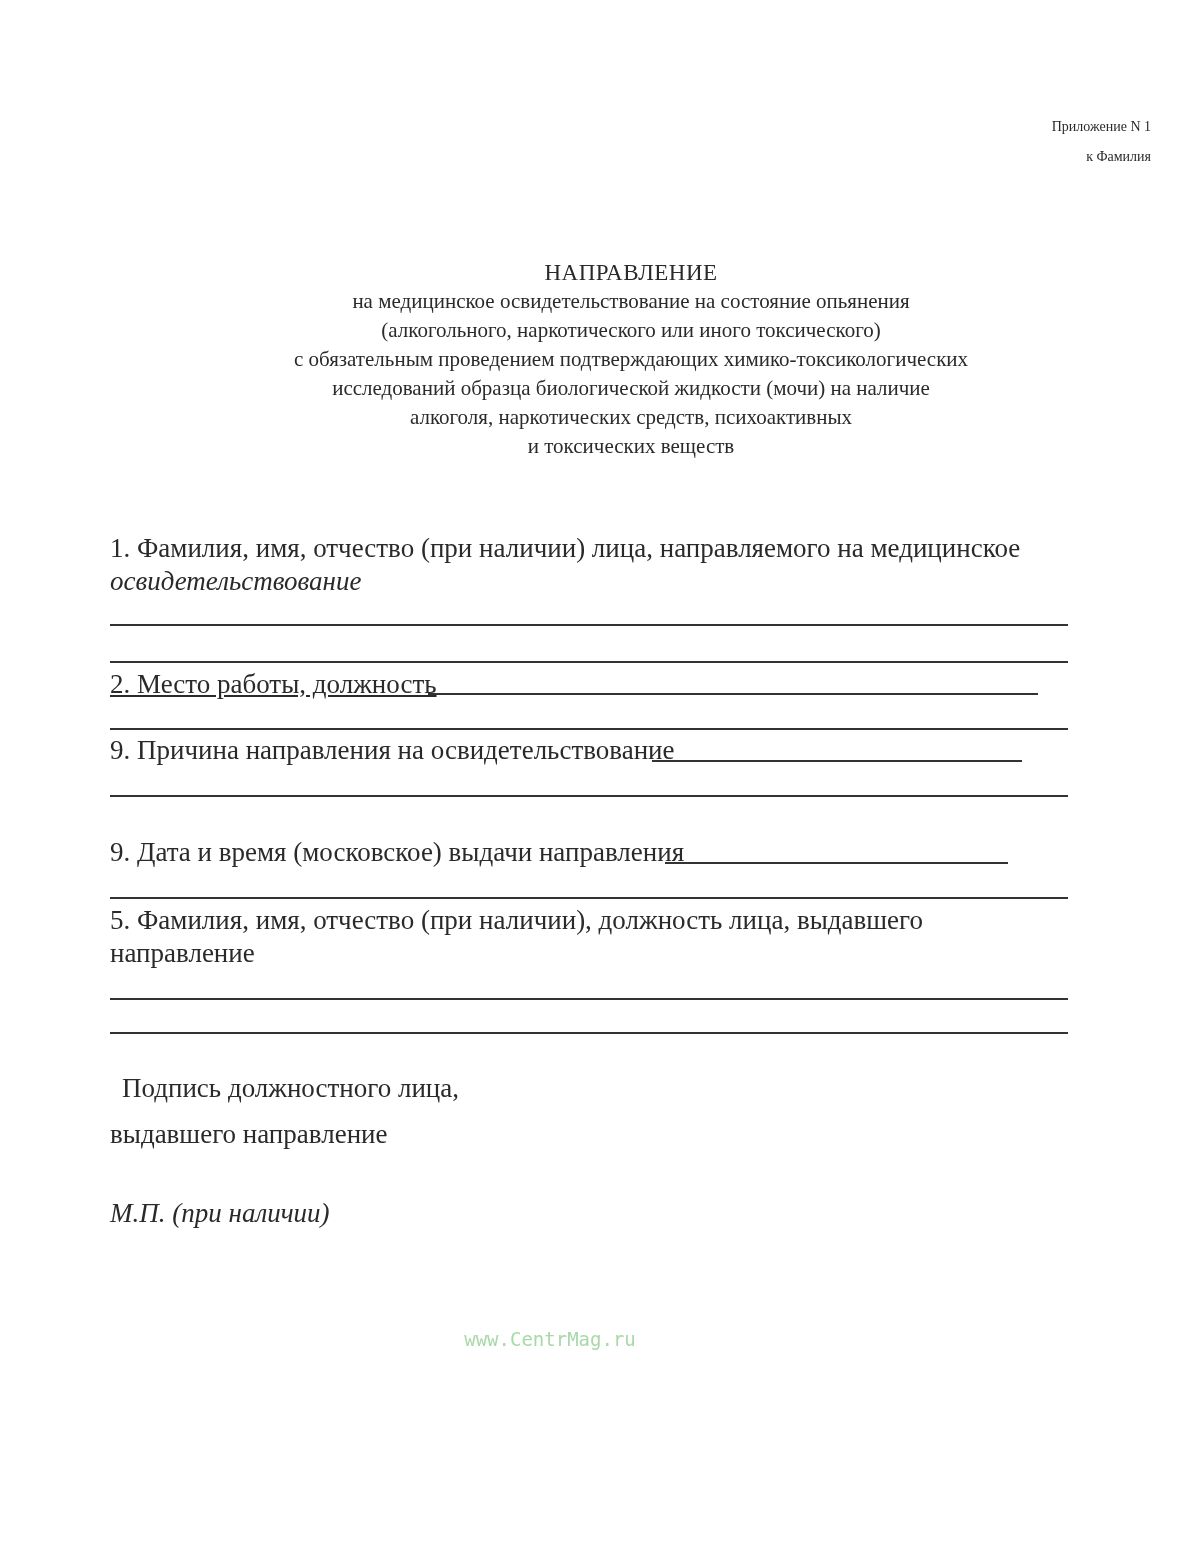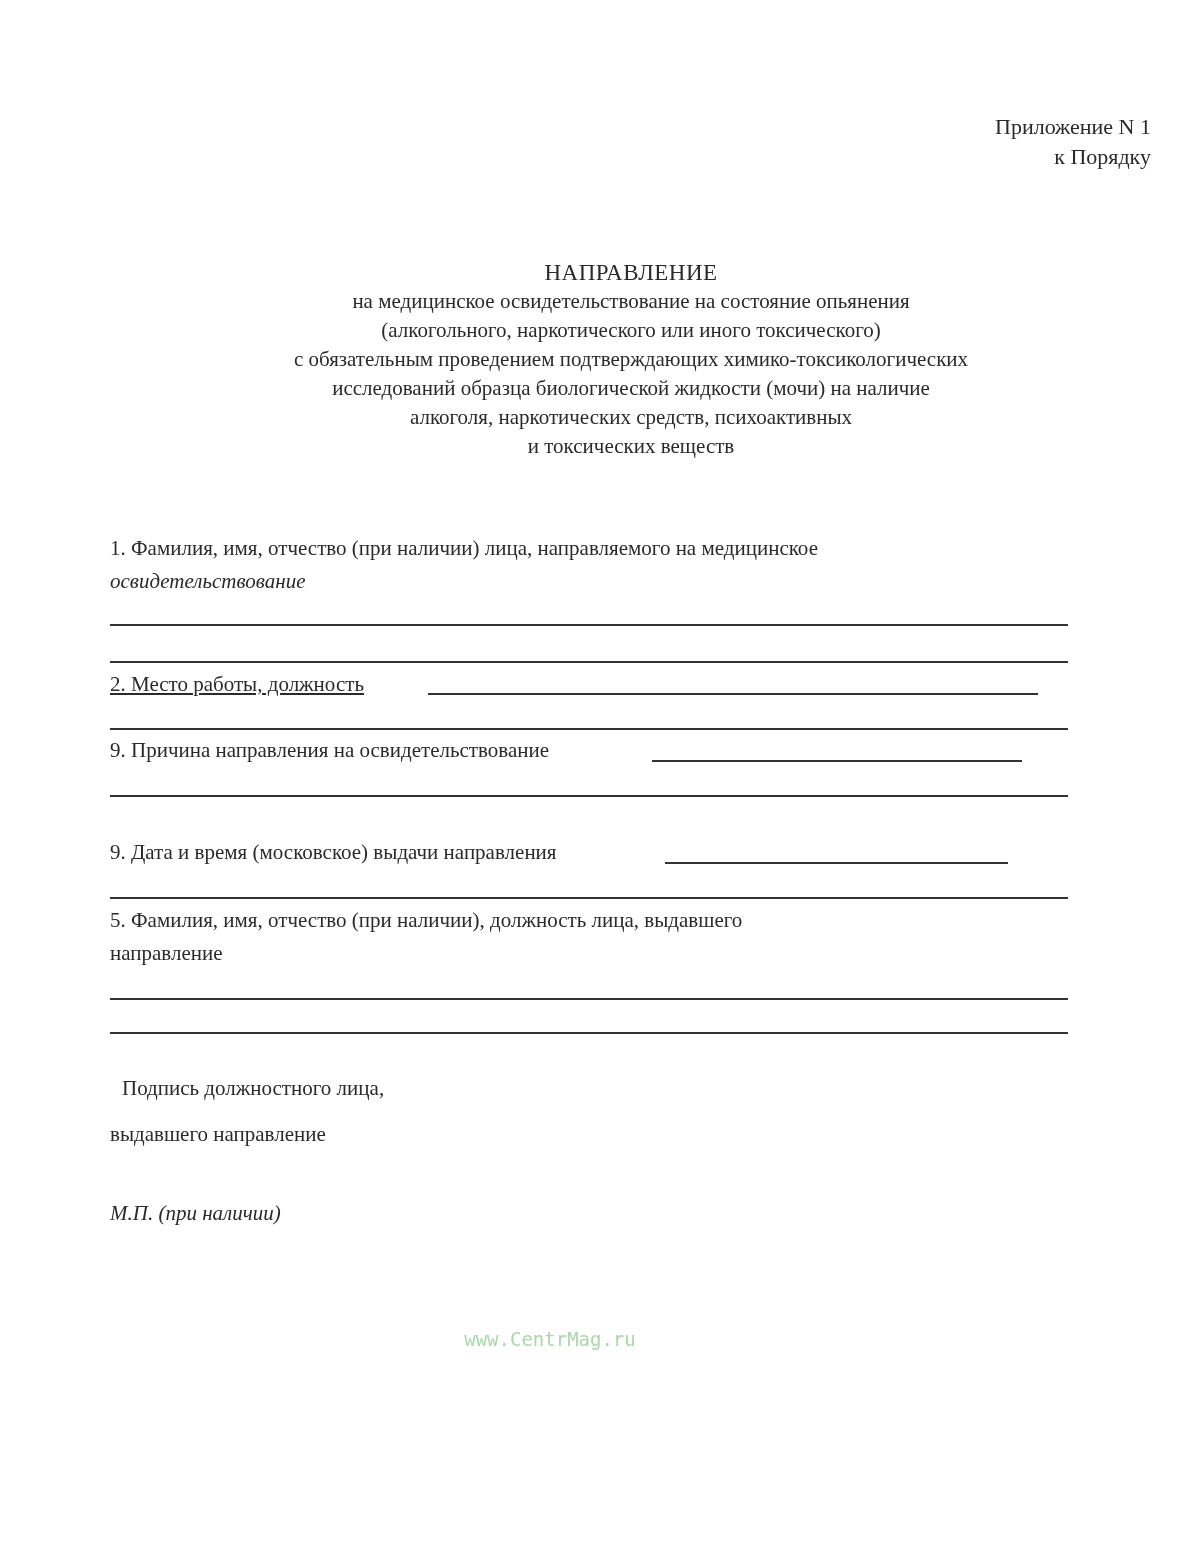--- a/index.html
+++ b/index.html
@@ -1,34 +1,34 @@
 <!DOCTYPE html>
 <html><head>
 <meta charset="utf-8">
 <style>
   html, body { margin:0; padding:0; }
   body {
     width:1199px; height:1557px; background:#ffffff; position:relative;
     font-family:"Liberation Serif", "DejaVu Serif", serif; color:#2a2a2a;
     overflow:hidden;
   }
-  .annex { position:absolute; right:48px; top:112px; text-align:right; font-size:22px; line-height:30px; }
+  .annex { position:absolute; right:48px; top:112px; text-align:right; font-size:14px; line-height:30px; }
   .title-block { position:absolute; left:0; width:1262px; top:258px; text-align:center; font-size:21px; line-height:29px; }
   .title-block .main { font-size:23px; letter-spacing:0.5px; }
-  .t { position:absolute; left:110px; font-size:21px; line-height:32px; white-space:nowrap; }
+  .t { position:absolute; left:110px; font-size:27px; line-height:32px; white-space:nowrap; }
   .line { position:absolute; height:2px; background:#333; }
   .watermark { position:absolute; left:0; width:1100px; top:1328px; text-align:center;
     font-family:"DejaVu Sans Mono", monospace; font-size:19px; color:#a9d8a9; }
 </style>
 </head>
 <body>
 
 <div class="annex">
   <div>Приложение N 1</div>
-  <div>к Порядку</div>
+  <div>к Фамилия</div>
 </div>
 
 <div class="title-block" style="width:1262px;">
   <div class="main">НАПРАВЛЕНИЕ</div>
   <div>на медицинское освидетельствование на состояние опьянения</div>
   <div>(алкогольного, наркотического или иного токсического)</div>
   <div>с обязательным проведением подтверждающих химико-токсикологических</div>
   <div>исследований образца биологической жидкости (мочи) на наличие</div>
   <div>алкоголя, наркотических средств, психоактивных</div>
   <div>и токсических веществ</div>

